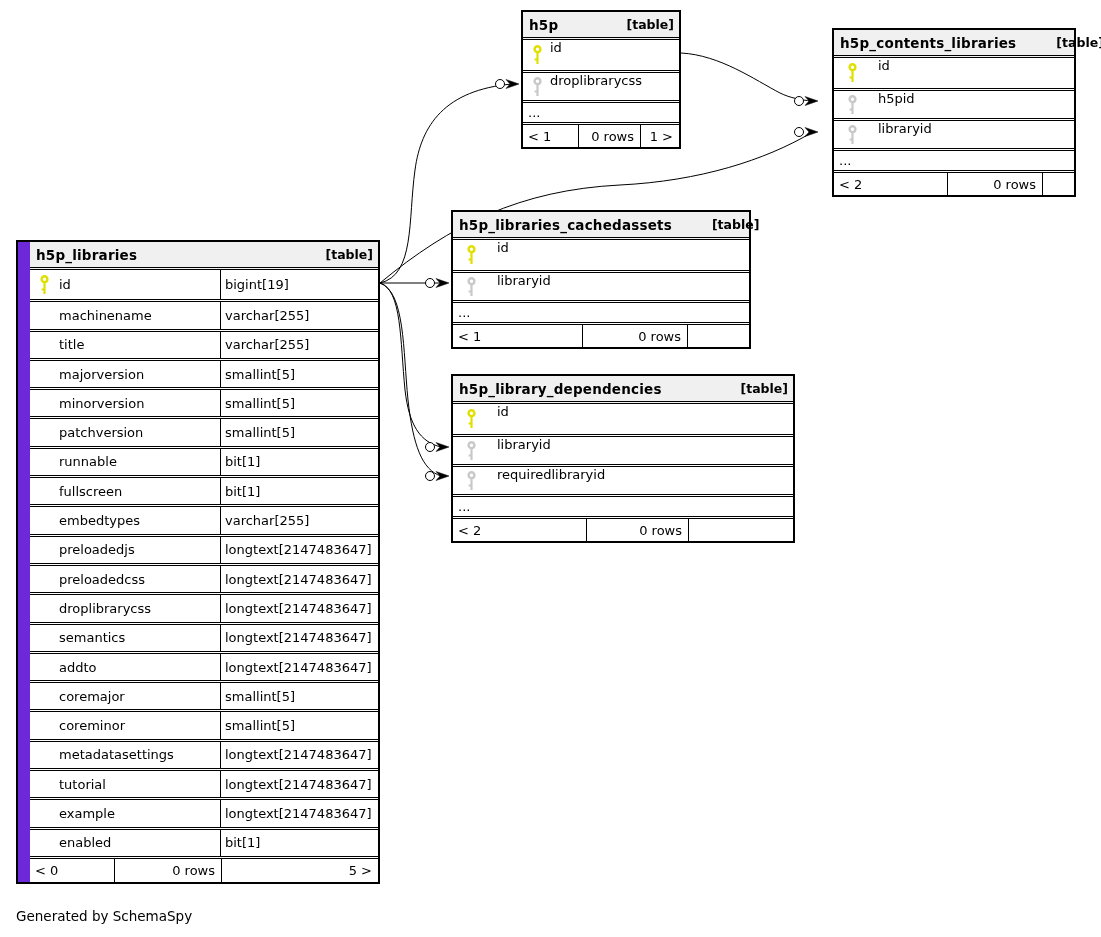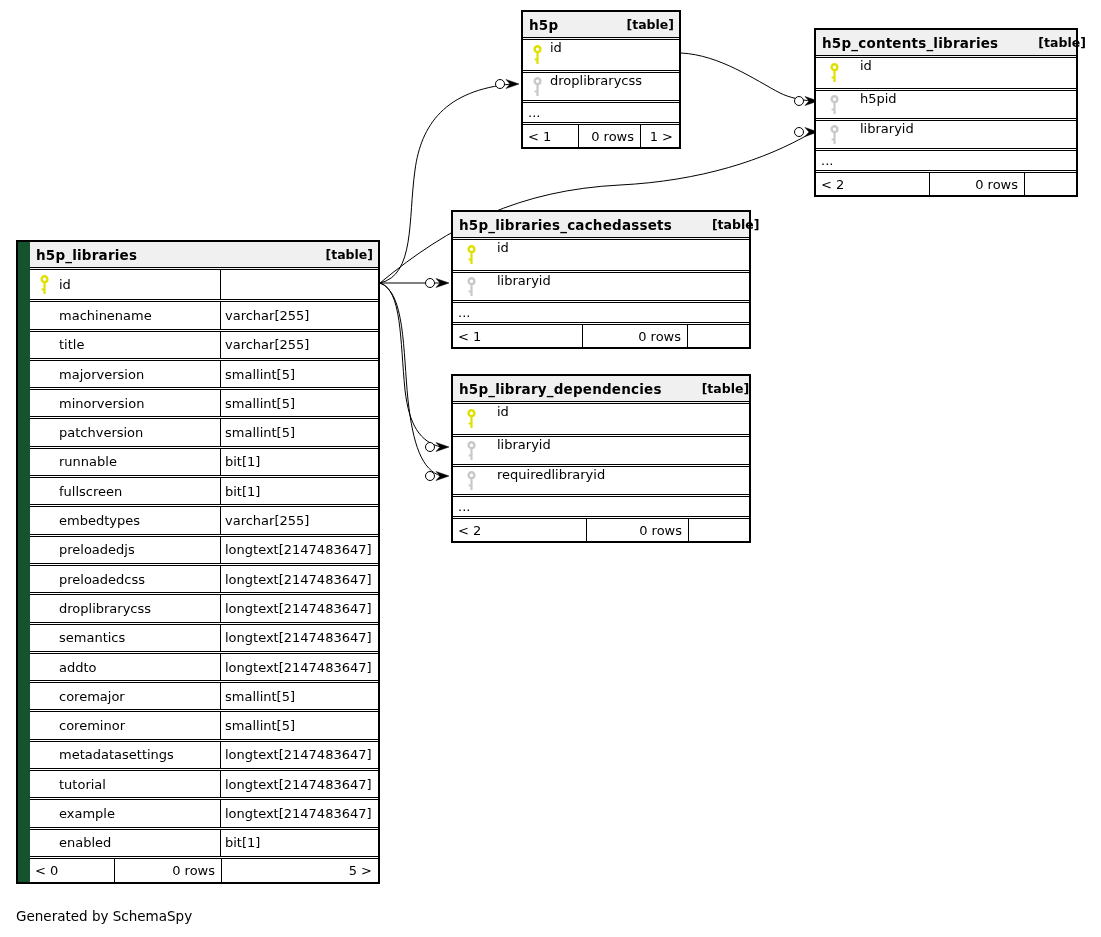--- a/index.html
+++ b/index.html
@@ -3,27 +3,27 @@
 <meta charset="utf-8">
 <style>
   html,body{margin:0;padding:0;background:#ffffff;}
   body{
     width:1101px;height:937px;position:relative;overflow:hidden;
     font-family:"DejaVu Sans","Liberation Sans",sans-serif;
     color:#000;
   }
   #edge-layer{position:absolute;left:0;top:0;width:1101px;height:937px;z-index:1;}
   .db-table{
-    position:absolute;z-index:2;background:#14532d;
+    position:absolute;z-index:2;background:#6d28d9;
     border:2px solid #000;box-sizing:border-box;
   }
   .t-h5p        {left:521px;top:10px; width:160px;}
-  .t-contents   {left:814px;top:28px; width:264px;}
+  .t-contents   {left:832px;top:28px; width:244px;}
   .t-cached     {left:451px;top:210px;width:300px;}
-  .t-deps       {left:451px;top:374px;width:300px;}
+  .t-deps       {left:451px;top:374px;width:344px;}
   .t-libraries  {left:16px; top:240px;width:364px;padding-left:12px;}
 
   .tbl-header{
     height:28px;box-sizing:border-box;display:flex;align-items:center;
     justify-content:space-between;background:#f0f0f0;
     border-bottom:3px double #000;padding:0 5px 0 6px;cursor:pointer;
   }
   .tbl-name{font-weight:bold;font-size:13.5px;letter-spacing:0.2px;}
   .tbl-badge{font-size:12.5px;font-weight:bold;margin-left:40px;}
 
@@ -251,20 +251,23 @@
       <span class="tbl-badge">[table]</span>
     </div>
     <div class="tbl-row">
           <div class="cell-name">
             <svg class="key key-primary" width="11" height="20" viewBox="0 0 11 20">
      <circle cx="5.5" cy="4.2" r="2.9" fill="none" stroke="currentColor" stroke-width="2.4"></circle>
      <path d="M5.5 7 L5.5 19 M5.5 14.5 L2.6 14.5" stroke="currentColor" stroke-width="2.2" fill="none"></path>
    </svg>
             <span>id</span>
           </div>
+          <div class="cell-type">
+            <span>bigint[19]</span>
+          </div>
         </div>
     <div class="tbl-row">
           <div class="cell-name">
 
             <span>machinename</span>
           </div>
           <div class="cell-type">
             <span>varchar[255]</span>
           </div>
         </div>

